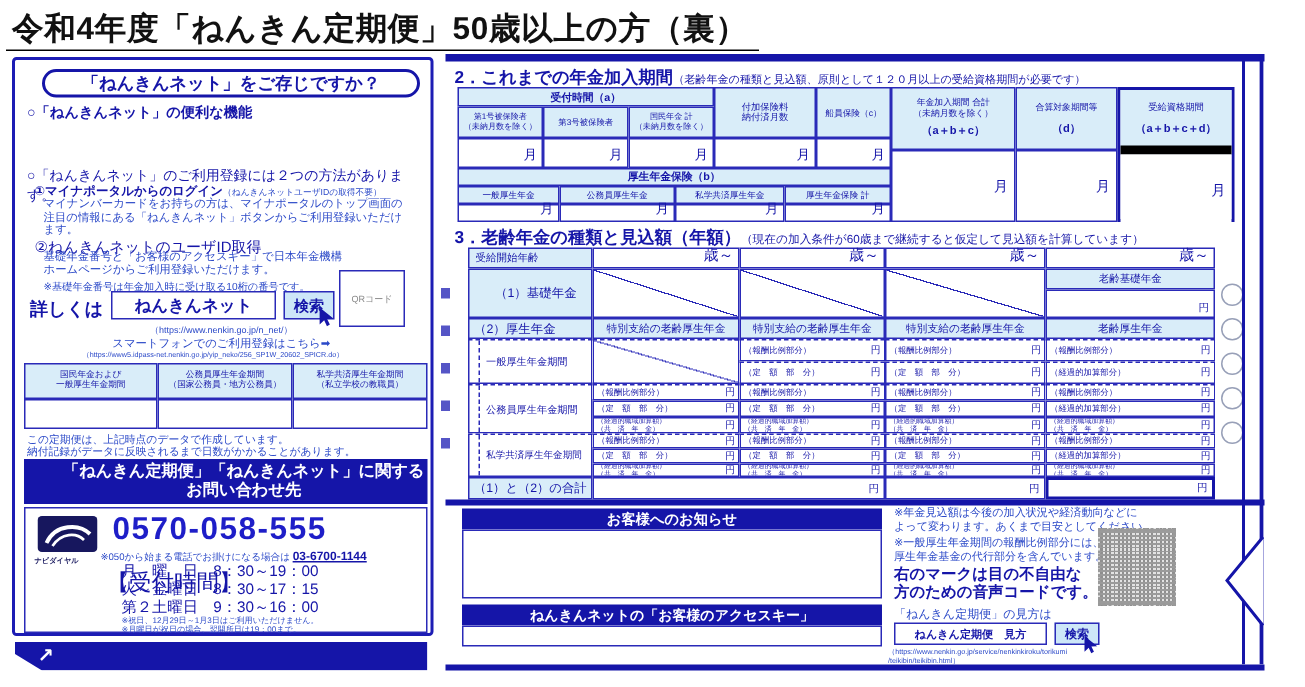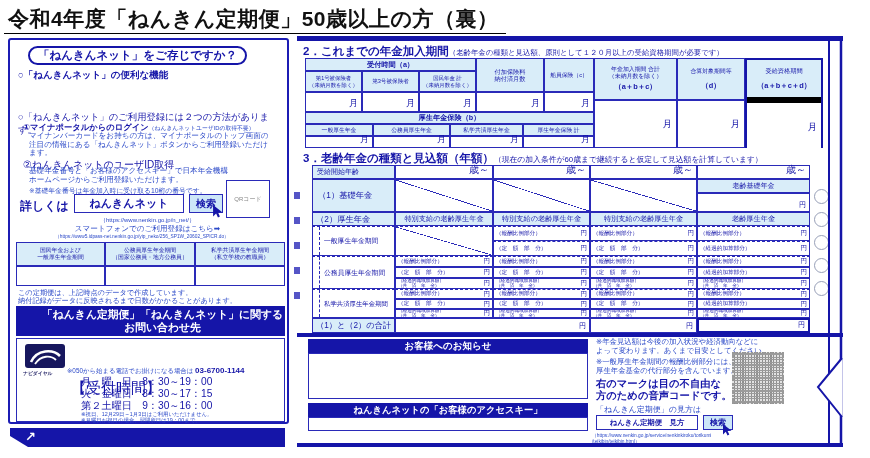--- a/index.html
+++ b/index.html
@@ -26,21 +26,21 @@
 </style>
 </head>
 <body>
 
 <div id="page">
 
   <div class="a" style="left:8px;top:5px;font-size:21px;font-weight:bold;color:#111;letter-spacing:.5px;">令和4年度「ねんきん定期便」50歳以上の方（裏）</div>
   <div class="a" style="left:4px;top:33px;width:502px;border-top:1.5px solid #000;"></div>
 
   <div class="a" style="left:8px;top:38px;width:281px;height:386px;border:2px solid #1c1cb4;border-radius:3px;">
-    <div class="a c" style="left:18px;top:6px;width:219px;height:19px;border:2.5px solid #1515a8;border-radius:11px;font-size:11.5px;font-weight:bold;">「ねんきんネット」をご存じですか？</div>
+    <div class="a c" style="left:18px;top:6px;width:252px;height:19px;border:2.5px solid #1515a8;border-radius:11px;font-size:11.5px;font-weight:bold;">「ねんきんネット」をご存じですか？</div>
 
     <div class="a bl" style="left:8px;top:29px;font-size:9.5px;font-weight:bold;">○「ねんきんネット」の便利な機能</div>
 
     <div class="a bl" style="left:8px;top:71px;font-size:9.3px;font-weight:normal;">○「ねんきんネット」のご利用登録には２つの方法があります。</div>
     <div class="a" style="left:13px;top:82px;font-size:8.3px;font-weight:bold;color:#1515a8;">
       <span>①マイナポータルからのログイン</span><span style="font-size:5.8px;font-weight:normal;color:#2b49c8;">（ねんきんネットユーザIDの取得不要）</span>
     </div>
     <div class="a tx pl" style="left:19px;top:92px;font-size:7.6px;line-height:8.6px;">マイナンバーカードをお持ちの方は、マイナポータルのトップ画面の
 注目の情報にある「ねんきんネット」ボタンからご利用登録いただけ
 ます。</div>
@@ -78,22 +78,23 @@
     <div class="a bar c pl" style="left:6px;top:266px;width:269px;height:30px;font-size:10.8px;font-weight:bold;line-height:13px;padding-left:24px;">「ねんきん定期便」「ねんきんネット」に関する
 お問い合わせ先</div>
 
     <div class="a" style="left:6px;top:298px;width:269px;height:84px;border:1.5px solid #2a2ab8;">
       <svg class="a" style="left:8px;top:5px;" width="40" height="24" viewBox="0 0 40 24">
         <rect x="0" y="0" width="40" height="24" rx="3" fill="#17175e"></rect>
         <path d="M6 18 C12 5 28 5 35 12" stroke="#fff" stroke-width="2.6" fill="none"></path>
         <path d="M10 20 C16 11 26 11 31 16" stroke="#fff" stroke-width="1.8" fill="none"></path>
       </svg>
       <div class="a" style="left:6px;top:31px;font-size:4.8px;color:#17175e;font-weight:bold;">ナビダイヤル</div>
+      <div class="a" style="left:58px;top:2px;font-size:21px;font-weight:bold;color:#1e1ec8;letter-spacing:1px;">0570-058-555</div>
       <div class="a tx" style="left:50px;top:27px;font-size:6.4px;">
-        <span>※050から始まる電話でお掛けになる場合は </span><span style="font-size:8px;font-weight:bold;color:#1515a8;">03-6700-1144</span>
+        <span>※050から始まる電話でお掛けになる場合は </span><span style="font-size:8px;font-weight:bold;text-decoration:underline;color:#1515a8;">03-6700-1144</span>
       </div>
       <div class="a bl" style="left:6px;top:40px;font-size:15px;margin-left:48px;">【受付時間】</div>
       <div class="a bl pl" style="left:64px;top:37px;font-size:10.2px;line-height:11.8px;">月　曜　日　8：30～19：00
 火～金曜日　8：30～17：15
 第２土曜日　9：30～16：00</div>
       <div class="a tx pl" style="left:64px;top:72px;font-size:5.4px;line-height:6.2px;">※祝日、12月29日～1月3日はご利用いただけません。
 ※月曜日が祝日の場合、翌開所日は19：00まで。</div>
     </div>
   </div>
 
@@ -157,21 +158,21 @@
   </div>
 
   <div class="a" style="left:312px;top:165px;width:498px;height:168px;">
 
     <div class="a b lb" style="left:0;top:0;width:83px;height:14px;font-size:7px;display:flex;align-items:center;padding-left:4px;">受給開始年齢</div>
     <div class="a b u" style="left:83px;top:0;width:98px;height:14px;font-size:10px;">歳～</div>
     <div class="a b u" style="left:181px;top:0;width:97px;height:14px;font-size:10px;">歳～</div>
     <div class="a b u" style="left:278px;top:0;width:107px;height:14px;font-size:10px;">歳～</div>
     <div class="a b u" style="left:385px;top:0;width:113px;height:14px;font-size:10px;">歳～</div>
 
-    <div class="a b lb" style="left:0;top:14px;width:83px;height:33px;font-size:8.3px;display:flex;align-items:center;padding-left:5px;">（1）基礎年金</div>
+    <div class="a b lb" style="left:0;top:14px;width:83px;height:33px;font-size:8.3px;display:flex;align-items:center;padding-left:17px;">（1）基礎年金</div>
     <div class="a b diag" style="left:83px;top:14px;width:98px;height:33px;"></div>
     <div class="a b diag" style="left:181px;top:14px;width:97px;height:33px;"></div>
     <div class="a b diag" style="left:278px;top:14px;width:107px;height:33px;"></div>
     <div class="a b lb c" style="left:385px;top:14px;width:113px;height:14px;font-size:7px;">老齢基礎年金</div>
     <div class="a b u" style="left:385px;top:28px;width:113px;height:19px;font-size:7px;">円</div>
 
     <div class="a b lb" style="left:0;top:47px;width:83px;height:14px;font-size:8.3px;display:flex;align-items:center;padding-left:3px;">（2）厚生年金</div>
     <div class="a b lb c" style="left:83px;top:47px;width:98px;height:14px;font-size:7.2px;">特別支給の老齢厚生年金</div>
     <div class="a b lb c" style="left:181px;top:47px;width:97px;height:14px;font-size:7.2px;">特別支給の老齢厚生年金</div>
     <div class="a b lb c" style="left:278px;top:47px;width:107px;height:14px;font-size:7.2px;">特別支給の老齢厚生年金</div>

